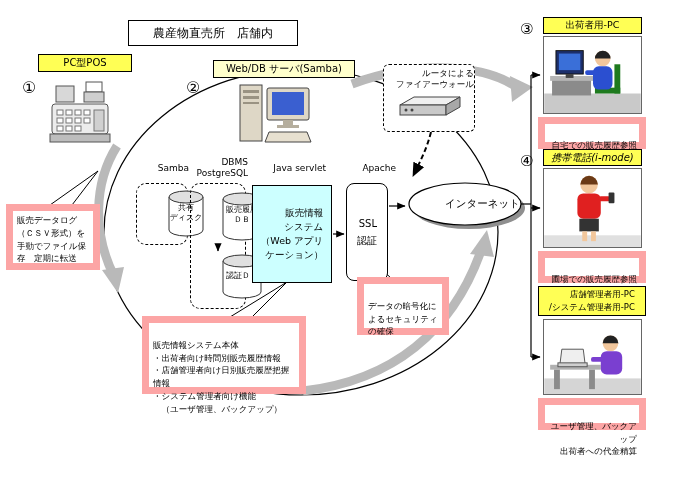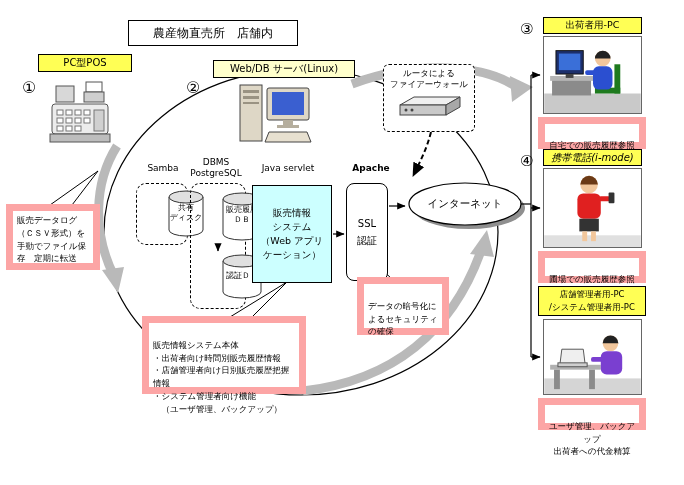--- a/index.html
+++ b/index.html
@@ -7,21 +7,21 @@
     position:relative;width:684px;height:485px;background:#fff;overflow:hidden;
     font-family:"DejaVu Sans","Liberation Sans",sans-serif;color:#000;
   }
   #wires{position:absolute;left:0;top:0;z-index:0;}
   .el{position:absolute;z-index:2;box-sizing:border-box;}
   .box{border:1px solid #000;background:#fff;}
   .ybox{background:#ffff55;border:1px solid #000;display:flex;align-items:center;justify-content:center;}
   .palebox{background:#ffffcc;border:1px solid #000;display:flex;align-items:center;justify-content:center;}
   .dashedbox{border:1.6px dashed #000;border-radius:10px;background:transparent;}
   .flexc{display:flex;align-items:center;justify-content:center;}
-  .tc{text-align:center;}
+  .tc{text-align:right;}
   .preline{white-space:pre-line;}
   .num{font-size:16px;z-index:3;}
   .lbl9{font-size:9px;line-height:1.25;}
   .callout{border:7px solid #fca5a5;background:#fff;padding:3px 4px;font-size:8.5px;line-height:1.5;}
   .cyl{position:absolute;z-index:2;margin-left:24px;}
   .cyl svg{position:absolute;left:0;top:0;width:100%;height:100%;}
   .cyl-label{position:absolute;left:0;right:0;top:13px;text-align:center;font-size:8px;line-height:1.2;white-space:pre-line;}
   .imgbox{border:1px solid #666;background:#fff;overflow:hidden;}
   .imgbox svg{display:block;width:100%;height:100%;}
 </style>
@@ -100,21 +100,21 @@
       <rect x="15" y="52" width="6" height="5" fill="#fff" stroke="#777"></rect>
       <rect x="24" y="52" width="6" height="5" fill="#fff" stroke="#777"></rect>
       <rect x="33" y="52" width="6" height="5" fill="#fff" stroke="#777"></rect>
       <rect x="52" y="36" width="10" height="21" fill="#d0d0d0" stroke="#777"></rect>
       <rect x="8" y="60" width="60" height="8" fill="#bdbdbd" stroke="#555"></rect>
     </svg>
   </div>
 
   <div class="el num" style="left:186px;top:78px;">②</div>
   <div class="el palebox" style="left:213px;top:60px;width:142px;height:18px;font-size:10px;">
-    <span>Web/DB サーバ(Linux)</span>
+    <span>Web/DB サーバ(Samba)</span>
   </div>
   <div class="el" style="left:237px;top:82px;width:78px;height:68px;">
     <svg viewBox="0 0 78 68" width="78" height="68">
       <rect x="3" y="3" width="22" height="56" fill="#ded7c6" stroke="#444"></rect>
       <rect x="6" y="8" width="16" height="3" fill="#9a9383"></rect>
       <rect x="6" y="14" width="16" height="3" fill="#9a9383"></rect>
       <rect x="6" y="20" width="16" height="2" fill="#9a9383"></rect>
       <rect x="30" y="6" width="42" height="32" rx="2" fill="#ded7c6" stroke="#444"></rect>
       <rect x="35" y="10" width="32" height="23" fill="#3a5fd0"></rect>
       <rect x="46" y="38" width="10" height="5" fill="#b5ae9e"></rect>
@@ -154,21 +154,21 @@
   </div>
 
   <div class="el lbl9 tc" style="left:250px;top:163px;width:76px;">Java servlet</div>
   <div class="el box flexc tc preline" style="left:252px;top:185px;width:80px;height:98px;background:#ccffff;font-size:9.5px;line-height:1.5;">
     <span class="preline">販売情報
 システム
 （Web アプリ
 ケーション）</span>
   </div>
 
-  <div class="el lbl9 tc" style="left:346px;top:163px;width:50px;font-weight:bold;">Apache</div>
+  <div class="el lbl9 tc" style="left:346px;top:163px;width:50px;">Apache</div>
   <div class="el box flexc tc preline" style="left:346px;top:183px;width:42px;height:98px;border-radius:8px;font-size:10px;line-height:1.7;">
     <span class="preline">SSL
 認証</span>
   </div>
 
   <div class="el tc" style="left:410px;top:197px;width:110px;font-size:10.5px;z-index:3;">インターネット</div>
 
   <div class="el dashedbox" style="left:383px;top:64px;width:92px;height:68px;background:#fff;border-radius:6px;">
     <div class="tc preline" style="font-size:8.5px;line-height:1.35;margin-top:3px;">ルータによる
 ファイアーウォール</div>

